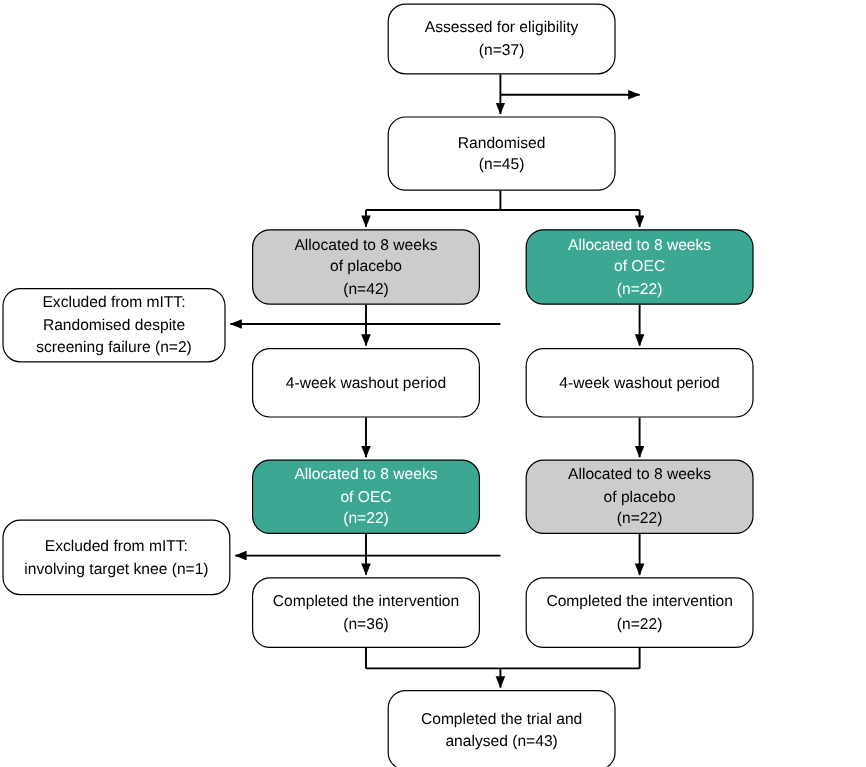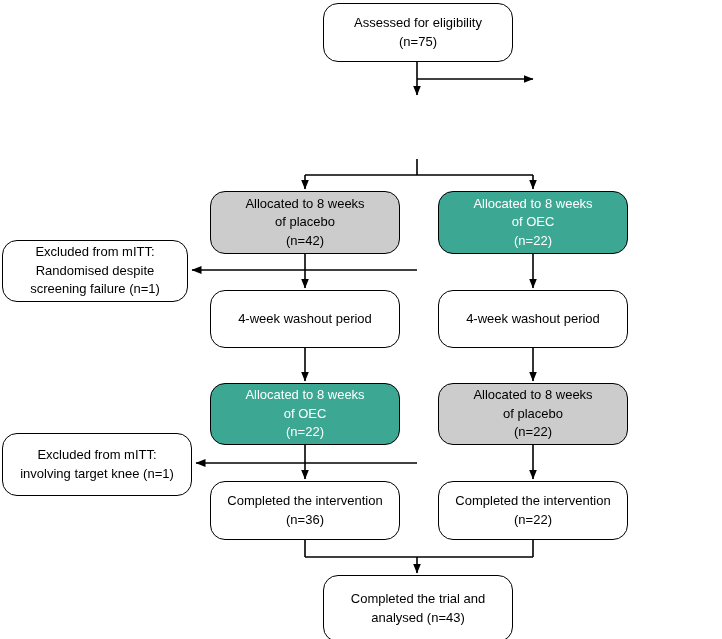--- a/index.html
+++ b/index.html
@@ -83,41 +83,45 @@
       <path d="M533 348 V381" marker-end="url(#ah)"></path>
       <path d="M533 445 V479" marker-end="url(#ah)"></path>
 
       <path d="M305 540 V557 M533 540 V557 M305 557 H533"></path>
       <path d="M417 557 V573" marker-end="url(#ah)"></path>
     </g>
   </svg>
 
   <div class="box b-assessed">
     <span>Assessed for eligibility</span>
-    <span>(n=75)</span>
+    <span>(n=37)</span>
   </div>
 
 
+  <div class="box b-randomised">
+    <span>Randomised</span>
+    <span>(n=45)</span>
+  </div>
 
   <div class="box b-alloc-pla-1 fill-gray">
     <span>Allocated to 8 weeks</span>
     <span>of placebo</span>
     <span>(n=42)</span>
   </div>
 
   <div class="box b-alloc-oec-1 fill-teal">
     <span>Allocated to 8 weeks</span>
     <span>of OEC</span>
     <span>(n=22)</span>
   </div>
 
   <div class="box b-excl-mitt-1">
     <span>Excluded from mITT:</span>
     <span>Randomised despite</span>
-    <span>screening failure (n=1)</span>
+    <span>screening failure (n=2)</span>
   </div>
 
   <div class="box b-washout-l">
     <span>4-week washout period</span>
   </div>
 
   <div class="box b-washout-r">
     <span>4-week washout period</span>
   </div>
 

